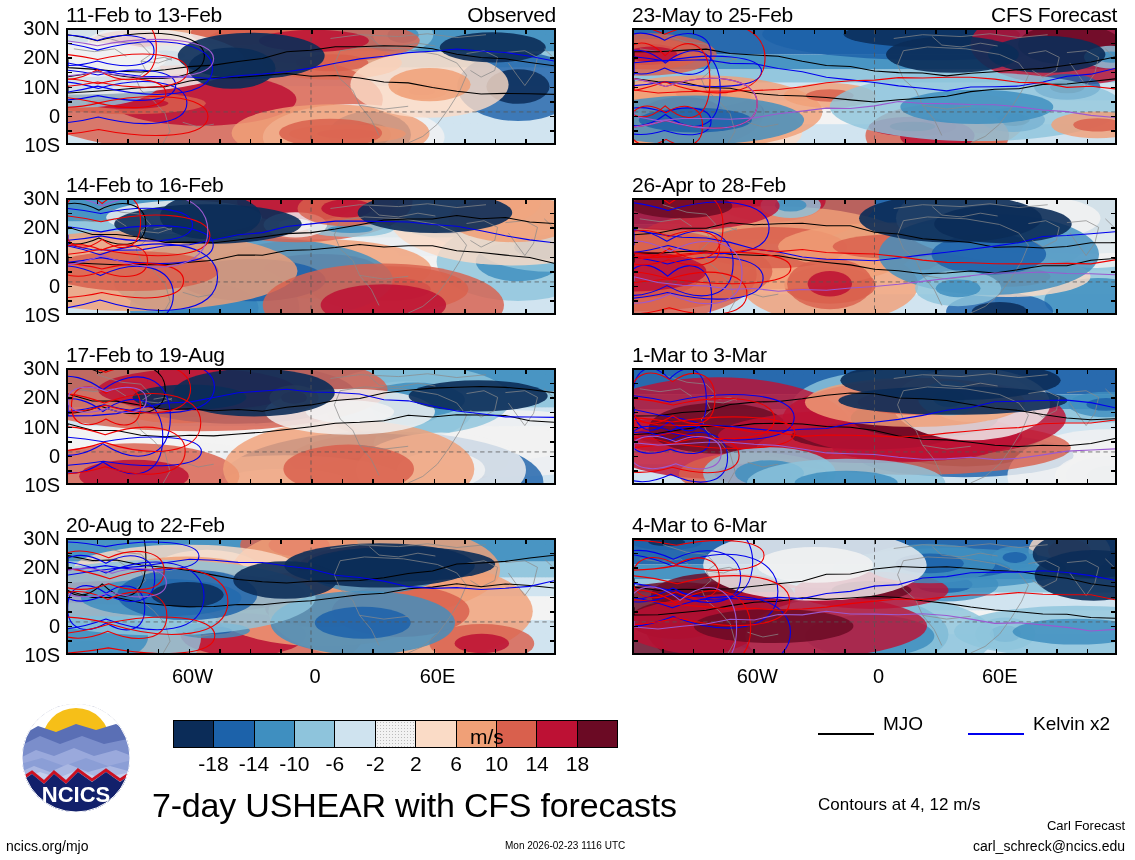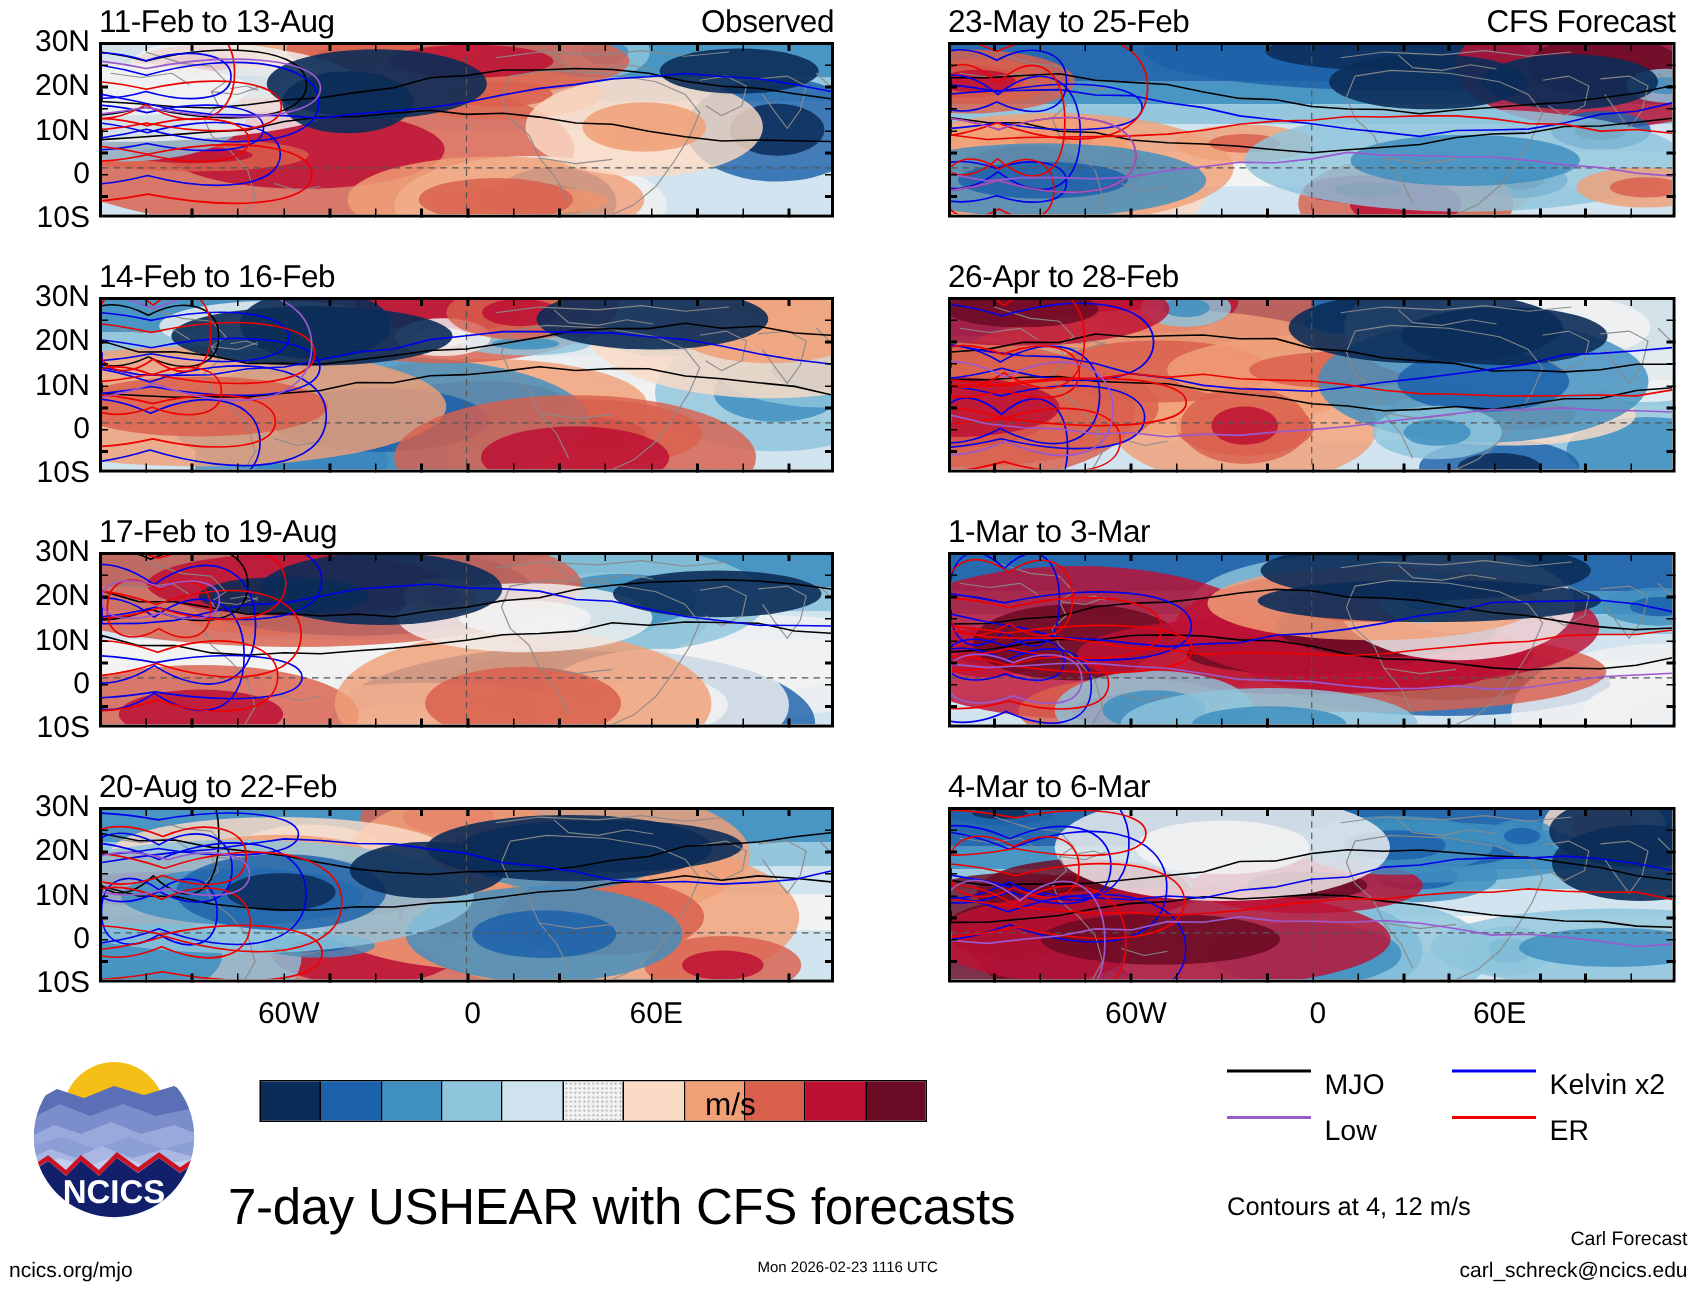--- a/index.html
+++ b/index.html
@@ -35,40 +35,40 @@
   .cbar{display:flex;border:1.5px solid #000;width:445px;height:28px;box-sizing:border-box;}
   .cbar .sw{flex:1;border-right:1.5px solid #000;}
   .cbar .sw:last-child{border-right:none;}
   .cbar-ticks{position:relative;width:445px;height:30px;}
   .cbar-tick{position:absolute;top:4px;font-size:21px;transform:translateX(-50%);white-space:nowrap;}
   .cbar-unit{position:absolute;left:470px;top:725px;font-size:21px;}
 
   
   .legend{position:absolute;left:818px;top:713px;width:300px;}
   .leg-row{display:flex;align-items:center;margin-bottom:9px;}
-  .leg-item{display:flex;align-items:flex-start;width:150px;}
+  .leg-item{display:flex;align-items:flex-end;width:150px;}
   .leg-line{width:56px;height:0;border-top:2.5px solid #000;margin-right:9px;}
   .leg-text{font-size:19px;white-space:nowrap;}
   .leg-note{position:absolute;left:0;top:82px;font-size:17px;white-space:nowrap;}
 
   
   .main-title{position:absolute;left:152px;top:786px;font-size:34px;white-space:nowrap;letter-spacing:-0.2px;}
   .credit-name{position:absolute;right:10px;top:818px;font-size:13px;white-space:nowrap;}
   .credit-mail{position:absolute;right:10px;top:838px;font-size:14px;white-space:nowrap;}
   .site{position:absolute;left:6px;top:838px;font-size:14px;white-space:nowrap;}
   .stamp{position:absolute;left:505px;top:840px;font-size:10px;white-space:nowrap;}
 
   .logo{position:absolute;left:20px;top:702px;width:112px;height:112px;}
 </style>
 </head>
 <body>
 
 <div class="panel-grid">
     <div class="panel" style="left: 66px; top: 28px; width: 490px; height: 117px;">
-      <div class="panel-title">11-Feb to 13-Aug</div>
+      <div class="panel-title">11-Feb to 13-Feb</div>
       <div class="panel-corner">Observed</div>
       <div class="ylabels">
         <span class="ylab" style="top: 0px;">30N</span>
         <span class="ylab" style="top: 29.25px;">20N</span>
         <span class="ylab" style="top: 58.5px;">10N</span>
         <span class="ylab" style="top: 87.75px;">0</span>
         <span class="ylab" style="top: 117px;">10S</span>
       </div>
       <div class="map">
         <svg viewBox="0 0 1000 240" preserveAspectRatio="none">
@@ -1209,42 +1209,44 @@
       <div class="sw" style="background: rgb(63, 143, 192);"></div>
       <div class="sw" style="background: rgb(142, 196, 220);"></div>
       <div class="sw" style="background: rgb(207, 227, 239);"></div>
       <div class="sw" style="background: radial-gradient(rgb(187, 187, 187) 0.6px, transparent 0.7px) 0% 0% / 3px 3px rgb(242, 242, 242);"></div>
       <div class="sw" style="background: rgb(250, 219, 198);"></div>
       <div class="sw" style="background: rgb(240, 160, 119);"></div>
       <div class="sw" style="background: rgb(217, 96, 77);"></div>
       <div class="sw" style="background: rgb(189, 17, 52);"></div>
       <div class="sw" style="background: rgb(107, 10, 36);"></div>
     </div>
+  <div class="cbar-ticks" id="cbar-ticks">
+      <span class="cbar-tick" style="left: 9.09091%;">-18</span>
+      <span class="cbar-tick" style="left: 18.1818%;">-14</span>
+      <span class="cbar-tick" style="left: 27.2727%;">-10</span>
+      <span class="cbar-tick" style="left: 36.3636%;">-6</span>
+      <span class="cbar-tick" style="left: 45.4545%;">-2</span>
+      <span class="cbar-tick" style="left: 54.5455%;">2</span>
+      <span class="cbar-tick" style="left: 63.6364%;">6</span>
+      <span class="cbar-tick" style="left: 72.7273%;">10</span>
+      <span class="cbar-tick" style="left: 81.8182%;">14</span>
+      <span class="cbar-tick" style="left: 90.9091%;">18</span>
+    </div>
 </div>
 <div class="cbar-unit">m/s</div>
 
 <div class="legend">
   <div class="leg-row">
     <div class="leg-item">
       <span class="leg-line" style="border-top-color:#000000"></span>
       <span class="leg-text">MJO</span>
     </div>
     <div class="leg-item">
       <span class="leg-line" style="border-top-color:#0000ee"></span>
       <span class="leg-text">Kelvin x2</span>
-    </div>
-  </div>
-  <div class="leg-row">
-    <div class="leg-item">
-      <span class="leg-line" style="border-top-color:#9b59d0"></span>
-      <span class="leg-text">Low</span>
-    </div>
-    <div class="leg-item">
-      <span class="leg-line" style="border-top-color:#ee0000"></span>
-      <span class="leg-text">ER</span>
     </div>
   </div>
   <div class="leg-note">Contours at 4, 12 m/s</div>
 </div>
 
 <div class="main-title">7-day USHEAR with CFS forecasts</div>
 <div class="site">ncics.org/mjo</div>
 <div class="stamp">Mon 2026-02-23 1116 UTC</div>
 <div class="credit-name">Carl Forecast</div>
 <div class="credit-mail">carl_schreck@ncics.edu</div>

